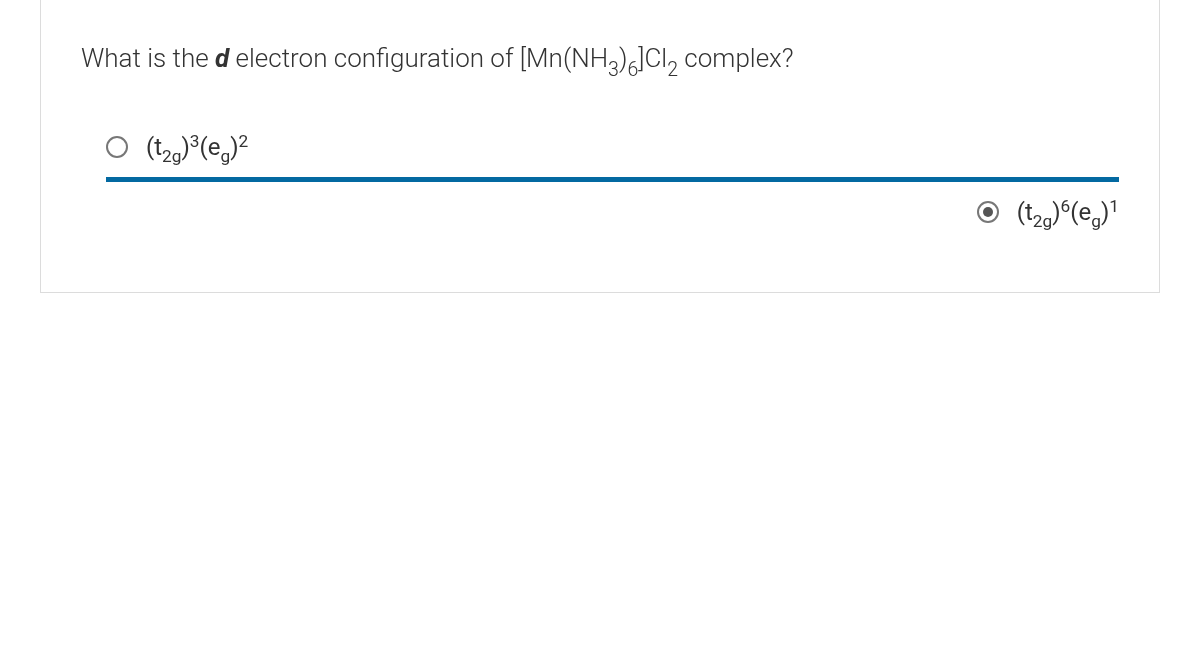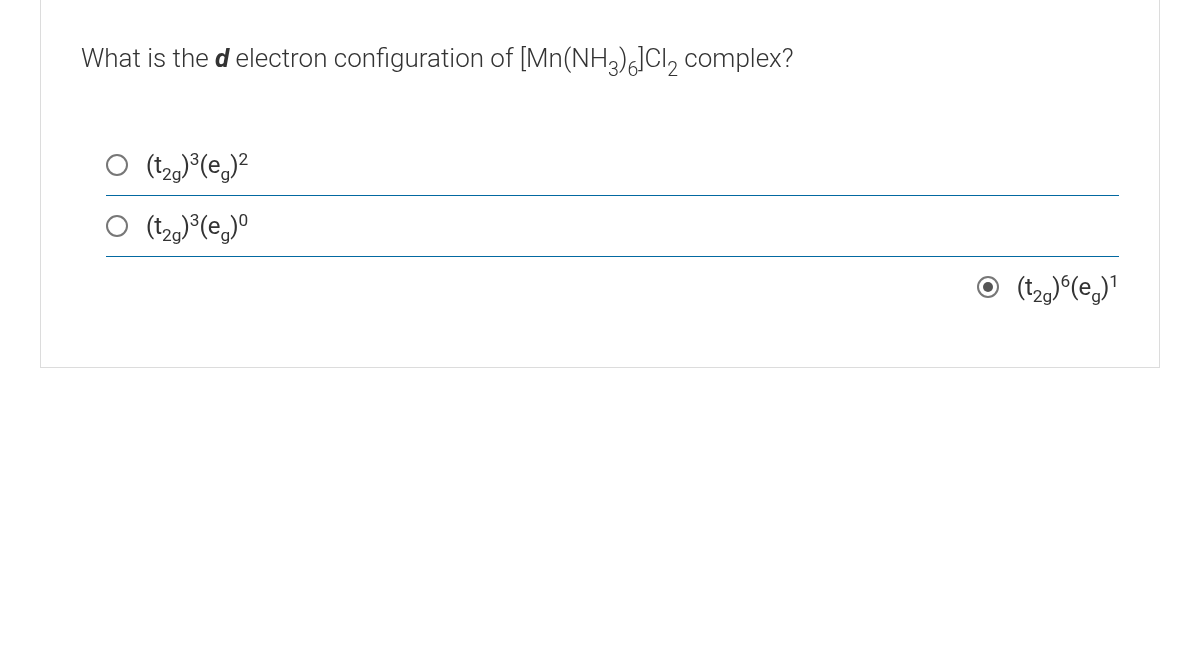--- a/index.html
+++ b/index.html
@@ -17,41 +17,41 @@
     .question-container {
       border: 1px solid #dcdcdc;
       margin: 0 40px;
       padding: 40px 40px 50px 40px;
       border-top: none;
     }
     .question-text {
       font-size: 26px;
       color: #333333;
       font-weight: 300;
-      margin-bottom: 55px;
+      margin-bottom: 37px;
       line-height: 1.4;
     }
     .question-text .italic-bold {
       font-style: italic;
       font-weight: 700;
     }
     .question-text .sub {
       font-size: 0.75em;
       vertical-align: sub;
       position: relative;
       top: 0.15em;
     }
     .options {
       padding-left: 25px;
     }
     .option-row {
       display: flex;
       align-items: center;
       padding: 18px 0;
-      border-bottom: 1px solid #0369a1;
+      border-bottom: 5px solid #0369a1;
     }
     .option-row:last-child {
       border-bottom: none;
       justify-content: flex-end;
     }
     .radio-outer {
       width: 22px;
       height: 22px;
       border: 2px solid #777777;
       border-radius: 50%;
@@ -102,28 +102,20 @@
     <div class="option-row">
       <div class="radio-outer">
         
       </div>
       <div class="option-label">
         <span>(t</span><span class="base-sub">2g</span><span>)</span><span class="sup">3</span><span>(e</span><span class="base-sub">g</span><span>)</span><span class="sup">2</span>
       </div>
     </div>
 
 
-    <div class="option-row">
-      <div class="radio-outer">
-        
-      </div>
-      <div class="option-label">
-        <span>(t</span><span class="base-sub">2g</span><span>)</span><span class="sup">3</span><span>(e</span><span class="base-sub">g</span><span>)</span><span class="sup">0</span>
-      </div>
-    </div>
 
 
     <div class="option-row">
       <div class="radio-outer selected">
         <div class="radio-inner"></div>
       </div>
       <div class="option-label">
         <span>(t</span><span class="base-sub">2g</span><span>)</span><span class="sup">6</span><span>(e</span><span class="base-sub">g</span><span>)</span><span class="sup">1</span>
       </div>
     </div>

